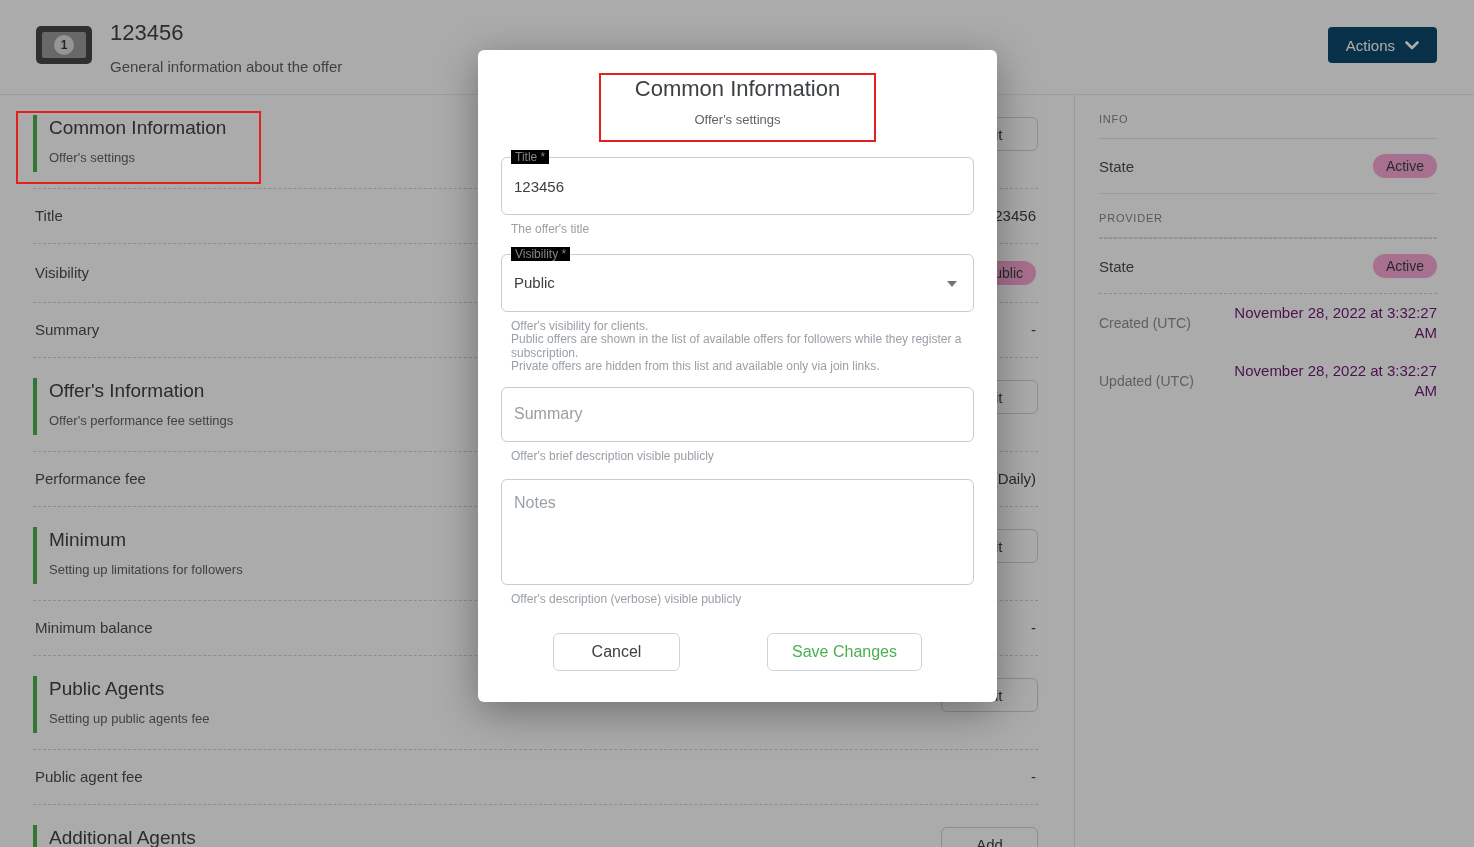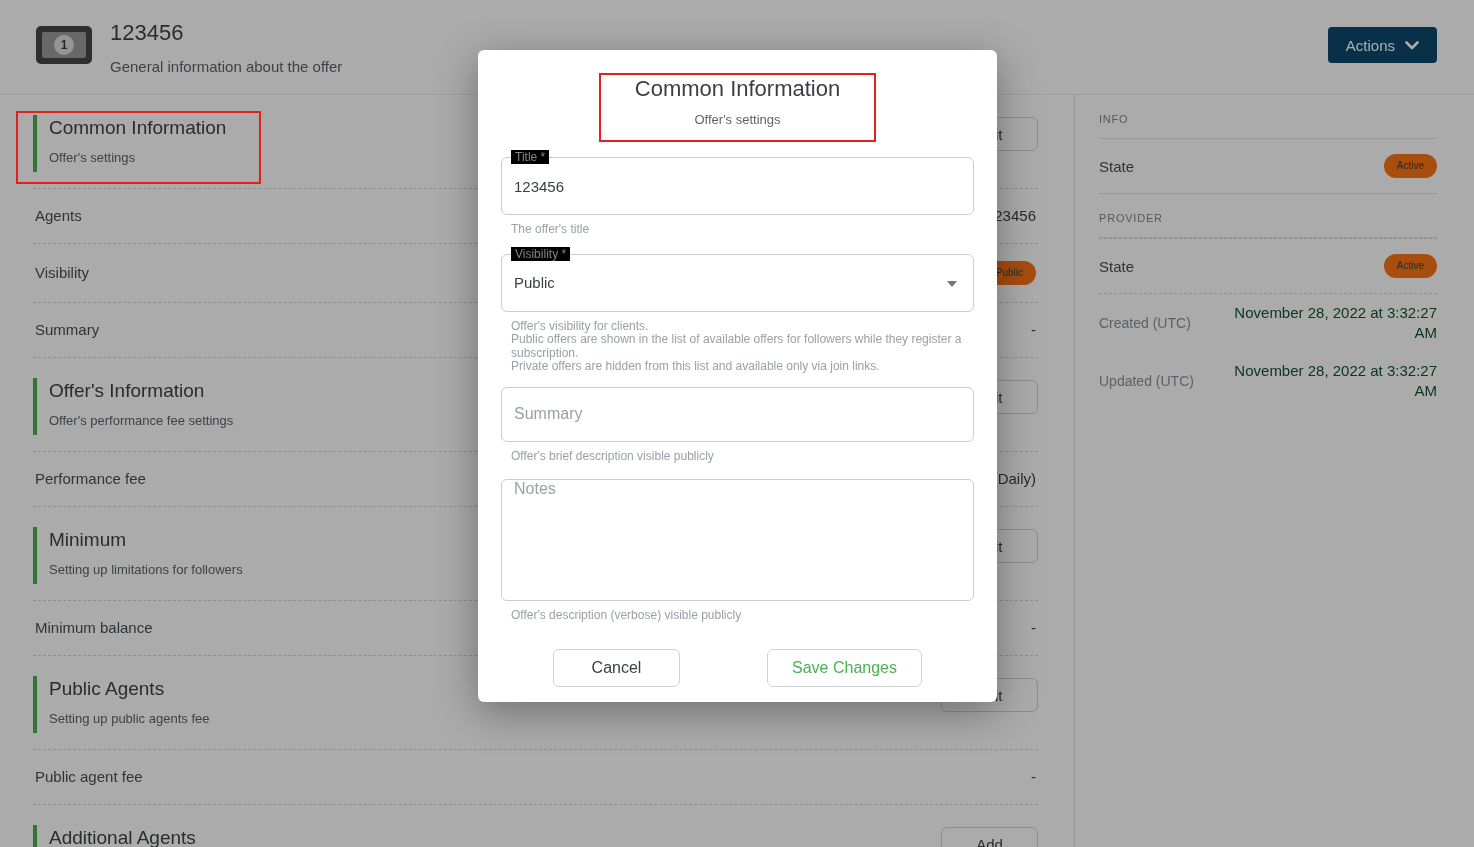--- a/index.html
+++ b/index.html
@@ -25,54 +25,54 @@
   .section-row { display:flex; justify-content:space-between; align-items:flex-start; margin:20px 0 16px 0; min-height:57px; }
   .section-head { border-left:4px solid #4caf50; padding-left:12px; min-height:57px; }
   .section-title { font-size:19px; color:#3f4245; line-height:22px; padding-top:2px; }
   .section-sub { font-size:13px; color:#5f6368; margin-top:11px; }
   .outline-btn { width:97px; height:34px; margin-top:2px; background:#fff; border:1px solid #cfd2d5; border-radius:6px;
                  font-size:15px; color:#3c4043; cursor:pointer; font-family:inherit; }
   .data-row { display:flex; justify-content:space-between; align-items:center; padding:17px 2px 17px 2px; }
   .row-label { font-size:15px; color:#4a4e52; line-height:20px; }
   .row-value { font-size:15px; color:#3c4043; line-height:20px; }
   .dashed-divider { border-top:1px dashed #d2d2d2; height:0; }
-  .badge { display:inline-block; background:#f97316; color:#3c4043; font-size:10px; line-height:16px;
+  .badge { display:inline-block; background:#f9a8d4; color:#3c4043; font-size:14px; line-height:16px;
            padding:4px 13px; border-radius:14px; }
 
   
   .v-divider { position:absolute; left:1074px; top:95px; width:1px; height:752px; background:#e4e4e4; }
   .sidebar { position:absolute; left:1099px; top:95px; width:338px; }
   .group-label { font-size:11px; letter-spacing:0.8px; color:#80868b; padding:18px 0 13px 0; }
   .solid-divider { border-top:1px solid #e4e4e4; height:0; }
   .side-row { display:flex; justify-content:space-between; align-items:center; padding:15px 0; }
   .side-label { font-size:15px; color:#4a4e52; }
   .side-value { font-size:15px; color:#50555a; }
   .dashed-val { border-bottom:1px dashed #9aa0a6; padding-bottom:1px; }
   .side-datarow { display:flex; justify-content:space-between; align-items:center; padding:9px 0; }
   .side-datalabel { font-size:14px; color:#8b9095; white-space:nowrap; }
-  .side-datavalue { font-size:15px; color:#14532d; text-align:right; max-width:210px; line-height:20px; }
+  .side-datavalue { font-size:15px; color:#701a75; text-align:right; max-width:210px; line-height:20px; }
 
   
   .overlay { position:absolute; inset:0; background:rgba(0,0,0,0.33); z-index:10; }
   .modal { position:absolute; left:478px; top:50px; width:519px; height:652px; background:#fff; border-radius:6px;
            box-shadow:0 10px 40px rgba(0,0,0,0.35); z-index:20; padding:0 23px; }
   .modal-title { margin-top:24px; text-align:center; font-size:22px; line-height:30px; color:#3c4043; }
   .modal-sub { margin-top:8px; text-align:center; font-size:13px; color:#5f6368; }
   .mfield { position:relative; border:1px solid #c9cdd1; border-radius:6px; height:58px; display:flex; align-items:center;
             padding:0 12px; background:#fff; }
   .mfield.first { margin-top:30px; }
   .mlabel { position:absolute; top:-8px; left:9px; background:#000000; padding:0 4px; font-size:12px; color:#80868b; }
   .mvalue { font-size:15px; color:#3c4043; width:100%; border:none; outline:none; font-family:inherit; }
   .mplaceholder { font-size:16px; color:#9aa0a6; }
   .mhelper { font-size:12px; line-height:13.5px; color:#9aa0a6; margin:8px 0 0 10px; white-space:pre-line; }
   .select-field { margin-top:17px; cursor:pointer; }
   .select-arrow { position:absolute; right:16px; top:26px; width:0; height:0;
                   border-left:5px solid transparent; border-right:5px solid transparent; border-top:6px solid #757575; }
   .area-summary { margin-top:13px; height:55px; }
-  .area-notes { margin-top:16px; height:122px; align-items:flex-start; }
+  .area-notes { margin-top:16px; height:106px; align-items:flex-start; padding-top:14px; }
   .modal-buttons { display:flex; justify-content:space-between; padding:0 52px; margin-top:26px; }
   .modal-btn { height:38px; min-width:127px; background:#fff; border:1px solid #d0d3d6; border-radius:6px;
                font-size:16px; cursor:pointer; padding:0 24px; font-family:inherit; }
   .cancel-btn { color:#3c4043; }
   .save-btn { color:#4caf50; }
 
   
   .annot { position:absolute; border:2px solid #e2211c; z-index:40; pointer-events:none; }
   .annot-bg { left:16px; top:111px; width:245px; height:73px; }
   .annot-modal { left:599px; top:73px; width:277px; height:69px; }
@@ -102,21 +102,21 @@
   <div class="main-col" id="main-col">
       <div class="section-row">
         <div class="section-head">
           <div class="section-title">Common Information</div>
           <div class="section-sub">Offer's settings</div>
         </div>
         <button class="outline-btn">Edit</button>
       </div>
       <div class="dashed-divider"></div>
       <div class="data-row">
-        <span class="row-label">Agents</span>
+        <span class="row-label">Title</span>
         <span class="row-value">123456</span>
       </div>
       <div class="dashed-divider"></div>
       <div class="data-row">
         <span class="row-label">Visibility</span>
         <span class="badge">Public</span>
       </div>
       <div class="dashed-divider"></div>
       <div class="data-row">
         <span class="row-label">Summary</span>

